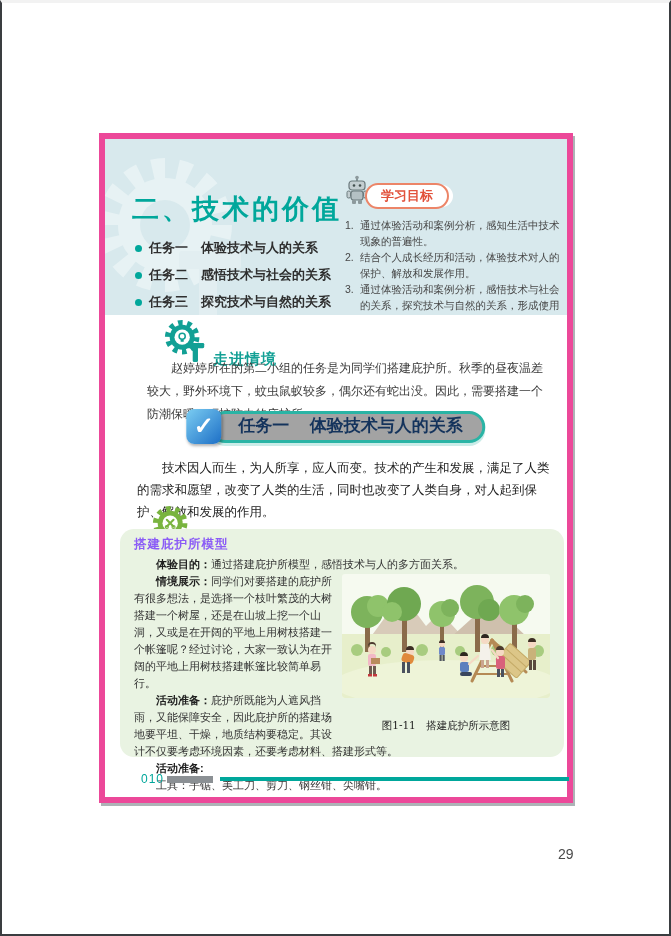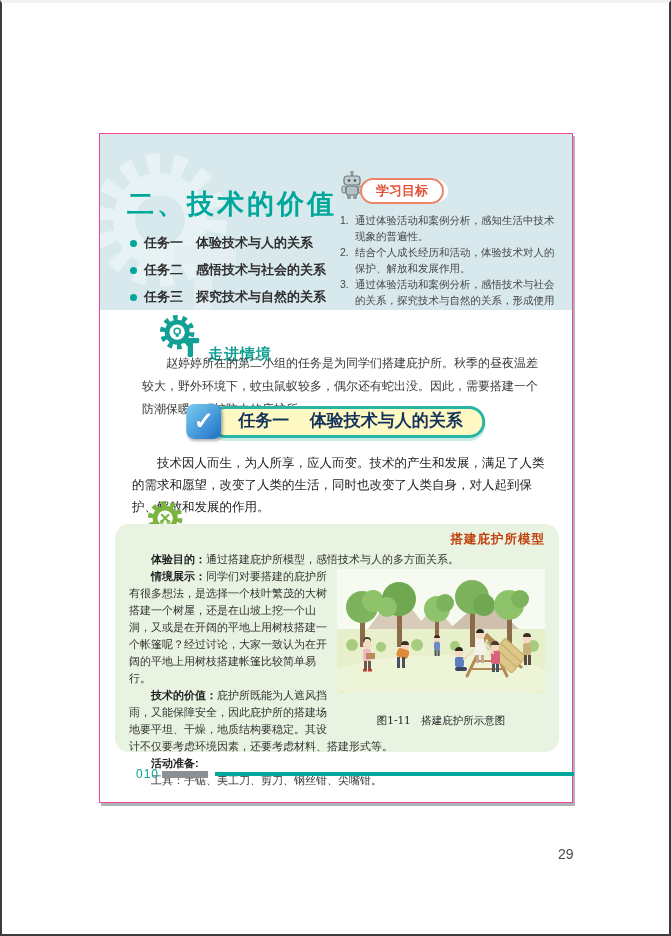--- a/index.html
+++ b/index.html
@@ -1,20 +1,20 @@
 <!DOCTYPE html>
 <html><head>
 <meta charset="utf-8">
 <style>
   * { margin:0; padding:0; box-sizing:border-box; }
   body { width:671px; height:936px; background:#ffffff; font-family:"Liberation Sans", sans-serif; position:relative; overflow:hidden; }
   .screen { position:absolute; inset:0; border-left:2px solid #3a3d40; border-right:2px solid #3a3d40; border-bottom:2px solid #3a3d40; border-top:3px solid #f2f2f2; background:#fff; }
 
   
-  .main-box { position:absolute; left:97px; top:130px; width:474px; height:670px; background:#fff; border:1px solid #ec4899; box-shadow:2px 3px 0 #adb3b6; }
+  .main-box { position:absolute; left:97px; top:130px; width:474px; height:670px; background:#fff; border:6px solid #ec4899; box-shadow:2px 3px 0 #adb3b6; }
 
   
   .header-panel { position:absolute; left:0; top:0; right:0; height:176px; background:#d8e9ed; overflow:hidden; }
   .deco-gear { position:absolute; left:-18px; top:8px; }
   .page-title { position:absolute; left:27px; top:52px; font-size:27px; font-weight:bold; color:#00a79b; letter-spacing:3px; }
   .task-list { position:absolute; left:30px; top:100px; }
   .task-item { display:flex; align-items:center; margin-bottom:9px; }
   .task-bullet { width:7px; height:7px; border-radius:50%; background:#00a79b; margin-right:7px; flex:none; }
   .task-label { font-size:13px; font-weight:bold; color:#2f2f2f; }
   .task-text  { font-size:13px; font-weight:bold; color:#2f2f2f; margin-left:13px; }
@@ -30,33 +30,33 @@
   .sec-head { position:absolute; display:flex; align-items:flex-end; }
   .situation-head { left:58px; top:178px; }
   .sec-label { font-size:15px; font-weight:bold; margin-left:4px; letter-spacing:1px; }
   .situation-head .sec-label { color:#12a095; }
   .situation-text { position:absolute; left:42px; top:218px; width:402px; font-family:"DejaVu Serif", serif; font-size:12px; line-height:23px; color:#3a3a3a; text-indent:2em; }
 
   
   .banner { position:absolute; left:50%; top:270px; transform:translateX(-50%); display:flex; align-items:center; }
   .check-box { width:35px; height:35px; border-radius:8px; background:linear-gradient(135deg,#7bcdf2,#1d6fc6); display:flex; align-items:center; justify-content:center; position:relative; z-index:2; box-shadow:1px 2px 3px rgba(0,0,0,.3); }
   .check-box span { color:#fff; font-size:24px; font-weight:bold; transform:translateY(-1px); }
-  .banner-pill { margin-left:-12px; background:#fef9c3; border:3px solid #2ab4a5; border-radius:19px; padding:0 20px 3px 26px; box-shadow:0 3px 0 rgba(42,180,165,.25); white-space:nowrap; }
+  .banner-pill { margin-left:-12px; background:#a3a3a3; border:3px solid #2ab4a5; border-radius:19px; padding:0 20px 3px 26px; box-shadow:0 3px 0 rgba(42,180,165,.25); white-space:nowrap; }
   .banner-pill b { font-size:17px; font-weight:bold; color:#14335c; }
   .banner-title { margin-left:16px; }
 
   
   .intro { position:absolute; left:32px; top:318px; width:418px; font-size:12.5px; line-height:22px; color:#222; text-indent:2em; }
 
   
   .exp-head { left:46px; top:364px; right:16px; }
   .exp-head .sec-label { color:#79b43f; }
   .exp-rule { flex:1; height:3px; background:#8cc63f; margin-left:4px; border-radius:2px; }
   .green-box { position:absolute; left:15px; top:390px; width:444px; height:228px; background:#e9f3e2; border-radius:14px; padding:7px 14px 8px; font-size:11px; line-height:17px; color:#333; }
-  .box-title { text-align:right; font-weight:bold; font-size:12.5px; color:#c2410c; margin-bottom:3px; letter-spacing:1px; }
+  .box-title { text-align:left; font-weight:bold; font-size:12.5px; color:#8b5cf6; margin-bottom:3px; letter-spacing:1px; }
   .gb-label { font-weight:bold; color:#1f1f1f; }
   .gb-par { text-indent:2em; }
   .figure { float:right; width:208px; margin:1px 0 2px 9px; text-align:center; }
   .figure svg { display:block; border-radius:3px; }
   .fig-caption { font-family:"DejaVu Serif", serif; font-size:10.5px; color:#222; margin-top:19px; }
   .prep { text-indent:2em; font-weight:bold; color:#1f1f1f; }
   .prep-line { text-indent:2em; }
 
   
   .footer { position:absolute; left:36px; right:-2px; top:633px; display:flex; align-items:center; }
@@ -304,21 +304,21 @@
               <rect x="159" y="95" width="3" height="8" fill="#4a515e"></rect>
           </g>
         </svg>
         <div class="fig-caption">图1-11　搭建庇护所示意图</div>
       </div>
 
       <div class="gb-par">
         <span class="gb-label">情境展示：</span><span>同学们对要搭建的庇护所有很多想法，是选择一个枝叶繁茂的大树搭建一个树屋，还是在山坡上挖一个山洞，又或是在开阔的平地上用树枝搭建一个帐篷呢？经过讨论，大家一致认为在开阔的平地上用树枝搭建帐篷比较简单易行。</span>
       </div>
       <div class="gb-par">
-        <span class="gb-label">技术的价值：</span><span>庇护所既能为人遮风挡雨，又能保障安全，因此庇护所的搭建场地要平坦、干燥，地质结构要稳定。其设计不仅要考虑环境因素，还要考虑材料、搭建形式等。</span>
+        <span class="gb-label">活动准备：</span><span>庇护所既能为人遮风挡雨，又能保障安全，因此庇护所的搭建场地要平坦、干燥，地质结构要稳定。其设计不仅要考虑环境因素，还要考虑材料、搭建形式等。</span>
       </div>
       <div class="prep">活动准备:</div>
       <div class="prep-line">工具：手锯、美工刀、剪刀、钢丝钳、尖嘴钳。</div>
     </div>
 
     <div class="footer">
       <span class="footer-code">010</span>
       <span class="footer-gray"></span>
       <span class="footer-teal"></span>
     </div>

